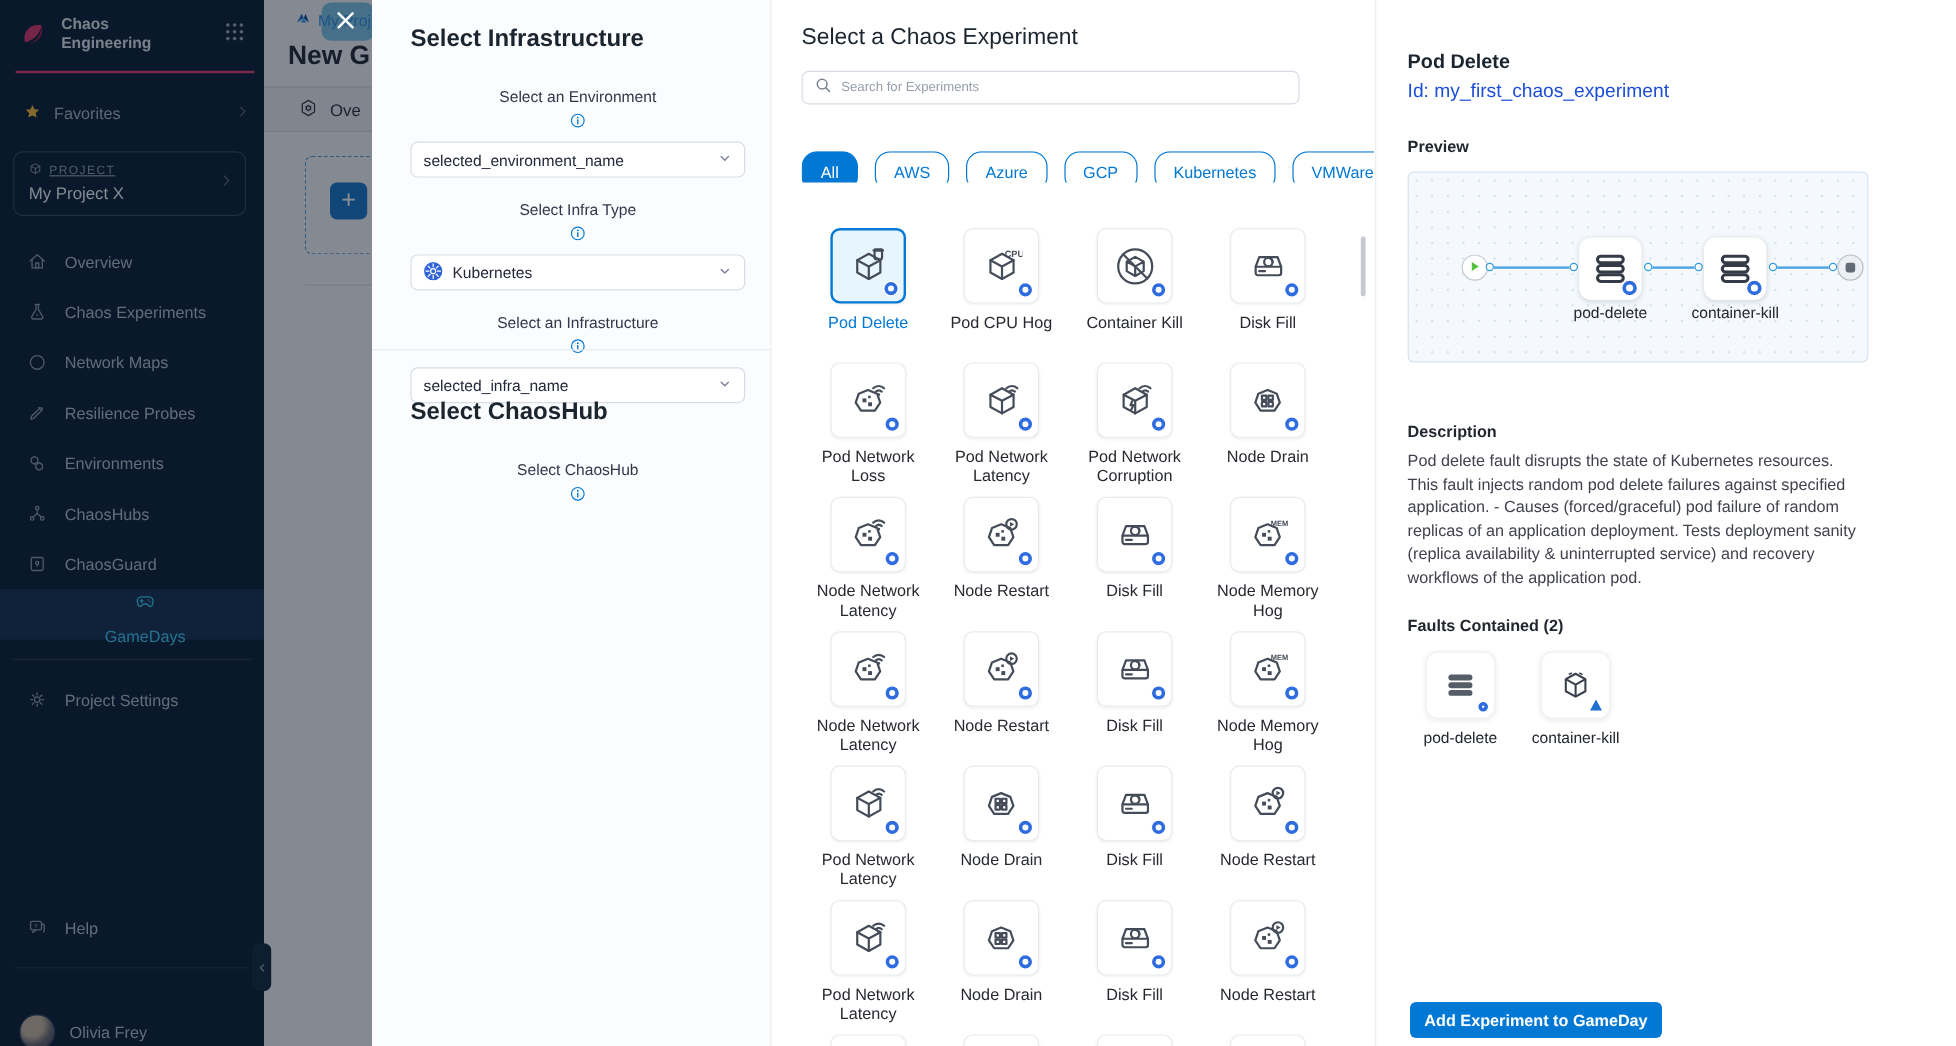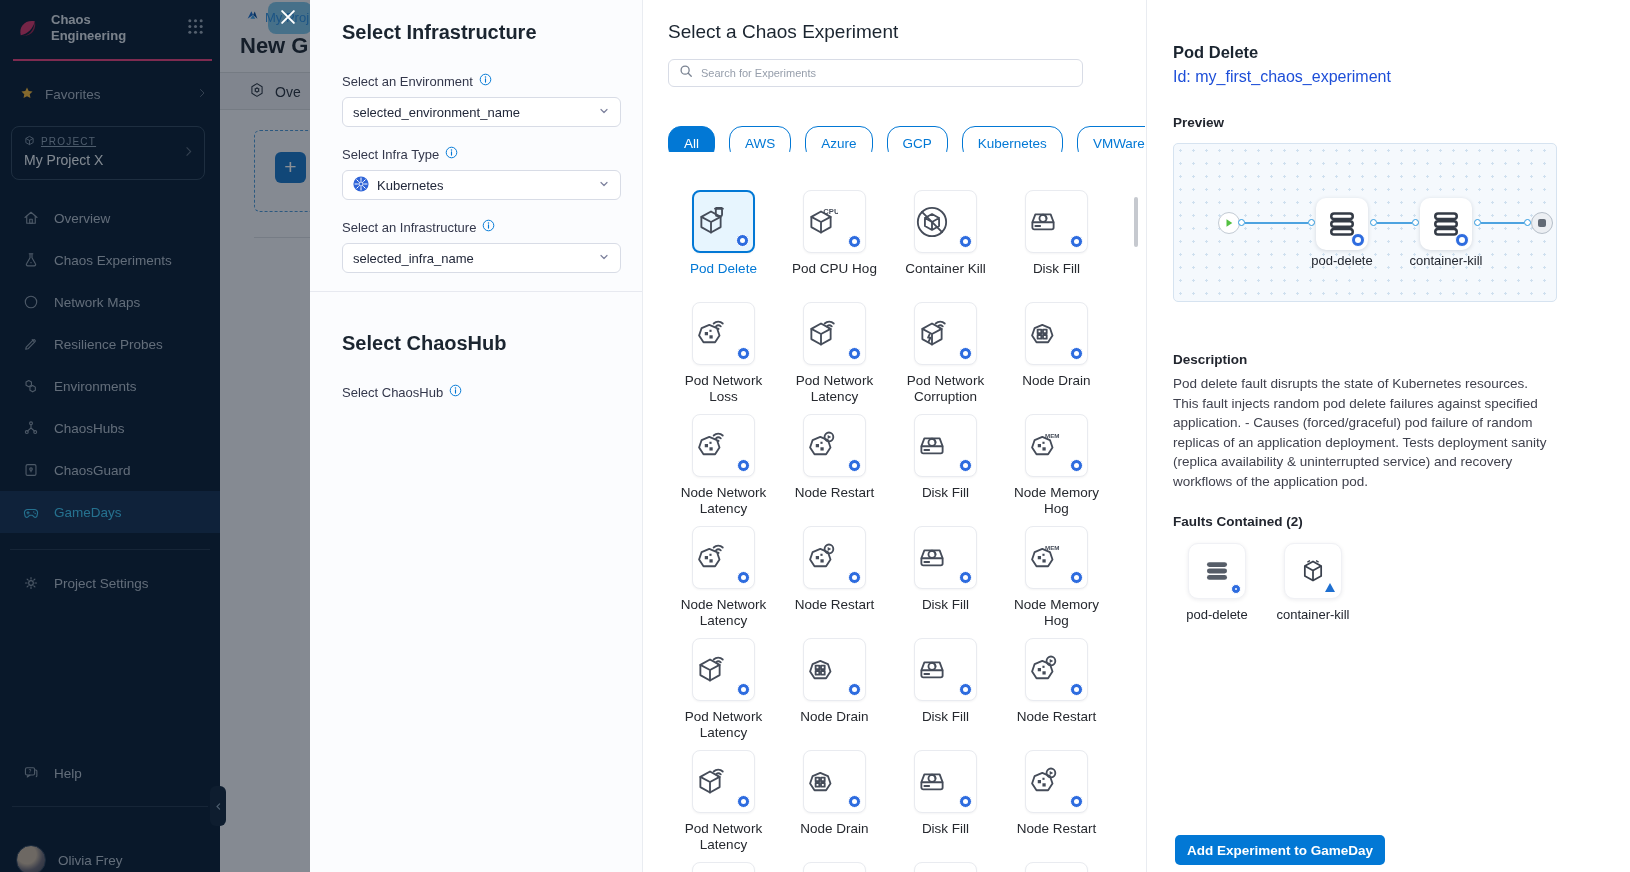--- a/index.html
+++ b/index.html
@@ -16,21 +16,21 @@
   .sb-pink-line { position:absolute; left:13px; right:8px; top:59px; height:2px; background:#e8437e; }
   .sb-fav { position:absolute; left:20px; right:12px; top:82px; height:24px; display:flex; align-items:center; gap:11px; font-size:13.5px; color:#aab6c4; }
   .sb-fav .spacer { flex:1; }
   .sb-project { position:absolute; left:11px; top:126px; width:194px; height:54px; border:1px solid #33495f; border-radius:8px; padding:8px 12px; cursor:pointer; }
   .sb-project .p-row1 { display:flex; gap:6px; align-items:center; font-size:10px; letter-spacing:1.2px; color:#8ea0b4;text-decoration:underline; }
   .sb-project .p-name { margin-top:4px; font-size:14px; color:#eef3f8; }
   .sb-project .p-chev { position:absolute; right:9px; top:17px; }
   #sidebar-items { position:absolute; left:0; right:0; top:197px; }
   .side-item { height:42px; display:flex; align-items:center; gap:14px; padding-left:22px; font-size:13.5px; color:#b4bfcc; cursor:pointer; }
   .side-item .si-icon { width:18px; height:18px; color:#8b99a9; flex:0 0 18px; }
-  .side-item.sel { background:#183253; color:#41c7f4; }
+  .side-item.sel { background:#183253; color:#41c7f4;flex-direction:column; }
   .side-item.sel .si-icon { color:#41c7f4; }
   .sb-divider { position:absolute; left:10px; right:10px; height:1px; background:#24384f; }
   .sb-settings { position:absolute; left:0; right:0; top:562px; }
   .sb-help { position:absolute; left:0; right:0; top:752px; }
   .sb-user { position:absolute; left:16px; top:845px; display:flex; align-items:center; gap:12px; cursor:pointer; }
   .sb-avatar { width:30px; height:30px; border-radius:50%; background:radial-gradient(circle at 35% 30%, #c9b6a0 0 35%, #6f6a76 60%, #3c4452 100%); border:1px solid #31445c; }
   .sb-user-name { font-size:13.5px; color:#b4bfcc; }
   #collapse-tab { position:absolute; left:210px; top:786px; width:16px; height:40px; background:#15293f; border-radius:6px; display:flex; align-items:center; justify-content:center; color:#8fa3b8; font-size:12px; cursor:pointer; z-index:1; }
 
   
@@ -47,38 +47,38 @@
   
   #dim-overlay { position:absolute; inset:0; background:rgba(6,16,30,0.47); z-index:5; }
   #close-x { position:absolute; left:273px; top:3px; width:30px; height:30px; z-index:20; background:transparent; border:none; display:flex; align-items:center; justify-content:center; cursor:pointer; }
   #modal { position:absolute; left:310px; top:0; width:1320px; height:872px; background:#fff; z-index:10; }
 
   
   #col-infra { position:absolute; left:0; top:0; width:333px; height:872px; background:#fbfcfe; border-right:1px solid #e9ecf1; }
   .sec1 { position:absolute; left:32px; top:20px; width:279px; }
   .sec2 { position:absolute; left:32px; top:331px; width:279px; }
   .sec-title { font-size:20px; font-weight:700; color:#1b2530; line-height:24px; }
-  .lbl { display:flex; align-items:center; gap:6px; font-size:13px; color:#33374b; }
+  .lbl { display:flex; align-items:center; gap:6px; font-size:13px; color:#33374b;flex-direction:column; }
   .mt29 { margin-top:29px; } .mt19 { margin-top:19px; }
   .dd { display:flex; align-items:center; height:30px; border:1px solid #d8dce6; border-radius:6px; background:#fff; padding:0 10px; font-size:13px; color:#22283a; margin-top:8px; cursor:pointer; gap:8px; }
   .dd .dd-val { flex:1; white-space:nowrap; overflow:hidden; }
   .hub-divider { position:absolute; left:0; width:332px; top:291px; height:1px; background:#e7e9f0; }
 
   
   #col-exp { position:absolute; left:333px; top:0; width:504px; height:872px; border-right:1px solid #e9ecf1; overflow:hidden; background:#fff; }
   .exp-title { position:absolute; left:25px; top:21px; font-size:19px; font-weight:400; color:#1b2530; }
   .search-box { position:absolute; left:25px; top:59px; width:415px; height:28px; border:1px solid #d8dce6; border-radius:6px; display:flex; align-items:center; gap:8px; padding:0 10px; background:#fff; }
   .search-box input { border:none; outline:none; flex:1; font-size:11px; color:#333; font-family:"Liberation Sans",sans-serif; background:transparent; }
   .search-box input::placeholder { color:#969eab; }
   #chips { position:absolute; left:25px; top:126px; width:477px; height:26px; display:flex; gap:14px; overflow:hidden; }
   .chip { height:34px; padding:0 15px; border-radius:13px; border:1.5px solid #0278d5; color:#0278d5; font-size:13.5px; display:flex; align-items:center; white-space:nowrap; background:#fff; cursor:pointer; flex:0 0 auto; }
   .chip.sel { background:#0278d5; color:#fff; }
   #exp-grid { position:absolute; left:25px; top:190px; width:450px; display:grid; grid-template-columns:repeat(4,111px); grid-auto-rows:112px; justify-items:center; }
   .exp-cell { display:flex; flex-direction:column; align-items:center; width:111px; }
-  .exp-card { width:63px; height:63px; border-radius:8px; border:1px solid #e9ebf0; background:#fff; box-shadow:0 1px 2px rgba(30,40,60,.05); position:relative; display:flex; align-items:center; cursor:pointer; }
+  .exp-card { width:63px; height:63px; border-radius:8px; border:1px solid #e9ebf0; background:#fff; box-shadow:0 1px 2px rgba(30,40,60,.05); position:relative; display:flex; align-items:center; justify-content:center; cursor:pointer; }
   .exp-card.sel { border:2px solid #0278d5; background:#e7f5fe; }
   .exp-card svg { width:36px; height:36px; }
   .k8s-badge { position:absolute; right:4px; bottom:4px; width:13px; height:13px; border-radius:50%; background:#2e6cdf; border:1.5px solid #fff; }
   .k8s-badge::after { content:""; position:absolute; inset:3px; background:#fff; border-radius:50%; }
   .exp-label { margin-top:8px; font-size:13.5px; line-height:15.5px; text-align:center; color:#26292f; max-width:108px; }
   .exp-label.sel { color:#0278d5; }
   #exp-scrollbar { position:absolute; left:491px; top:197px; width:4px; height:50px; border-radius:2px; background:#c6c9cf; }
 
   
   #col-detail { position:absolute; left:837px; top:0; width:483px; height:872px; background:#fff; }

